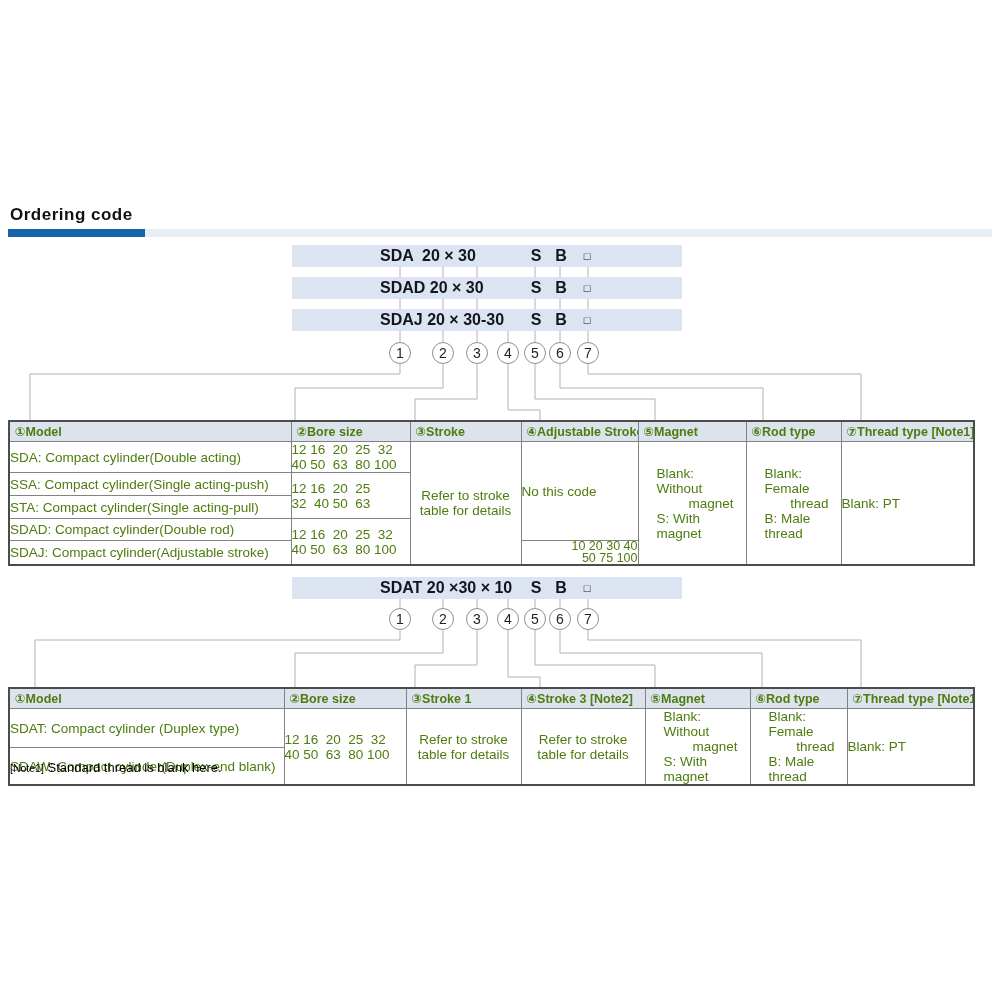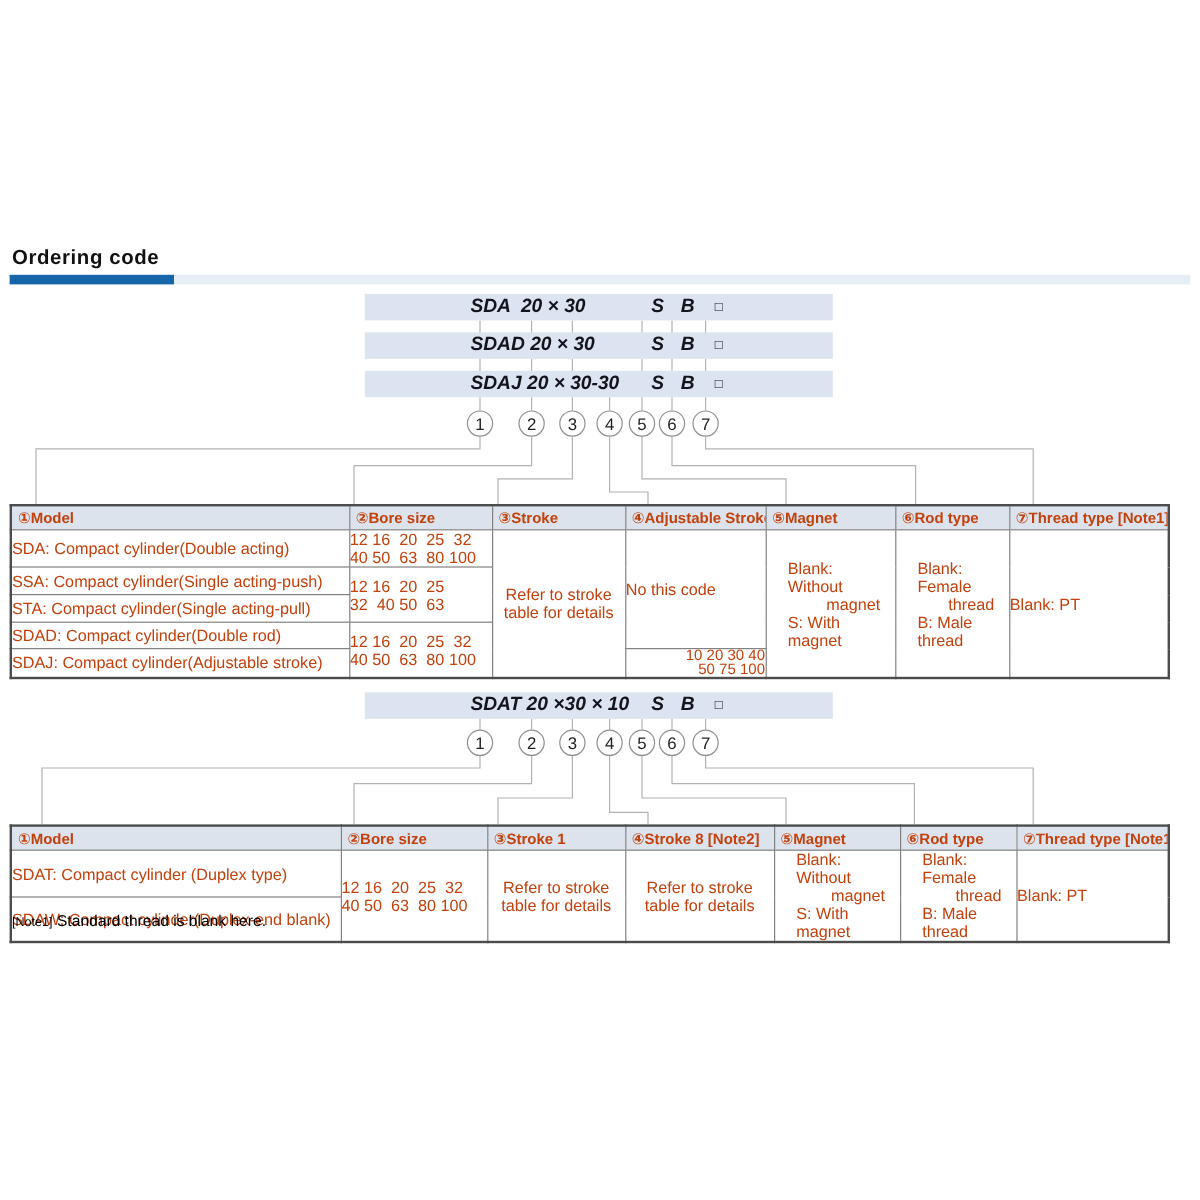--- a/index.html
+++ b/index.html
@@ -6,38 +6,38 @@
   .canvas{
     position:relative;width:1000px;height:1000px;background:#ffffff;overflow:hidden;
     font-family:"Liberation Sans","DejaVu Sans",sans-serif;color:#1a1a1a;
   }
   
   .title{position:absolute;left:10px;top:205px;font-size:17px;font-weight:bold;letter-spacing:.5px;color:#111;}
   .rule-dark{position:absolute;left:8px;top:229px;width:137px;height:8px;background:#1565a8;}
   .rule-light{position:absolute;left:145px;top:229px;width:847px;height:8px;background:#e7edf4;}
 
   
-  .codebar{position:absolute;left:304px;width:390px;height:22px;background:#dbe4f0;font-style:italic;}
+  .codebar{position:absolute;left:292px;width:390px;height:22px;background:#dbe4f0;}
   .codebar span{position:absolute;top:0;line-height:22px;font-weight:bold;font-size:16px;color:#14141e;}
   .code-main{left:88px;white-space:pre;}
   .code-s{left:237px;width:14px;text-align:center;}
   .code-b{left:262px;width:14px;text-align:center;}
   .code-sq{left:288px;width:14px;text-align:center;font-size:11px !important;font-weight:normal !important;}
 
   
   .circle{position:absolute;width:22px;height:22px;border:1px solid #8f8f8f;border-radius:50%;
     background:#fff;box-sizing:border-box;text-align:center;line-height:20px;font-size:14px;color:#222;}
 
   svg.connectors{position:absolute;left:0;top:0;}
 
   
   table.spec{position:absolute;left:8px;border-collapse:collapse;table-layout:fixed;
     width:965px;background:#fff;border:2px solid #4c4c4c;}
   table.spec th, table.spec td{border:1px solid #828282;overflow:hidden;vertical-align:middle;
-    font-size:13.5px;color:#c2410c;padding:0;margin-top:12px;}
+    font-size:13.5px;color:#4d7c0f;padding:0;margin-top:12px;}
   table.spec th{background:#dce3ed;text-align:left;font-size:12.5px;font-weight:bold;
     padding-left:5px;height:19px;white-space:nowrap;}
   td.model{padding-left:8px;white-space:nowrap;font-size:13.5px;}
   td.bore{padding-left:5px;font-size:13.5px;}
   td.bore div{white-space:pre;line-height:15px;}
   td.center2 div{text-align:center;line-height:15px;}
   td.adj-none{padding-left:8px;}
   td.adj-vals{padding-left:6px;text-align:right;}
   td.adj-vals div{line-height:11.5px;font-size:12.5px;white-space:pre;}
   td.magnet div, td.rod div{line-height:15px;padding-left:18px;padding-right:5px;}
@@ -205,21 +205,21 @@
       <col style="width:124px">
         <col style="width:105px">
         <col style="width:97px">
         <col style="width:127px">
     </colgroup>
     <tbody>
         <tr>
       <th>①Model</th>
       <th>②Bore size</th>
       <th>③Stroke 1</th>
-      <th>④Stroke 8 [Note2]</th>
+      <th>④Stroke 3 [Note2]</th>
       <th>⑤Magnet</th>
       <th>⑥Rod type</th>
       <th>⑦Thread type [Note1]</th>
     </tr>
     <tr style="height:23px">
       <td class="model">SDAT: Compact cylinder (Duplex type)</td>
       <td class="bore" rowspan="2">
         <div>12 16  20  25  32</div>
         <div>40 50  63  80 100</div>
       </td>

